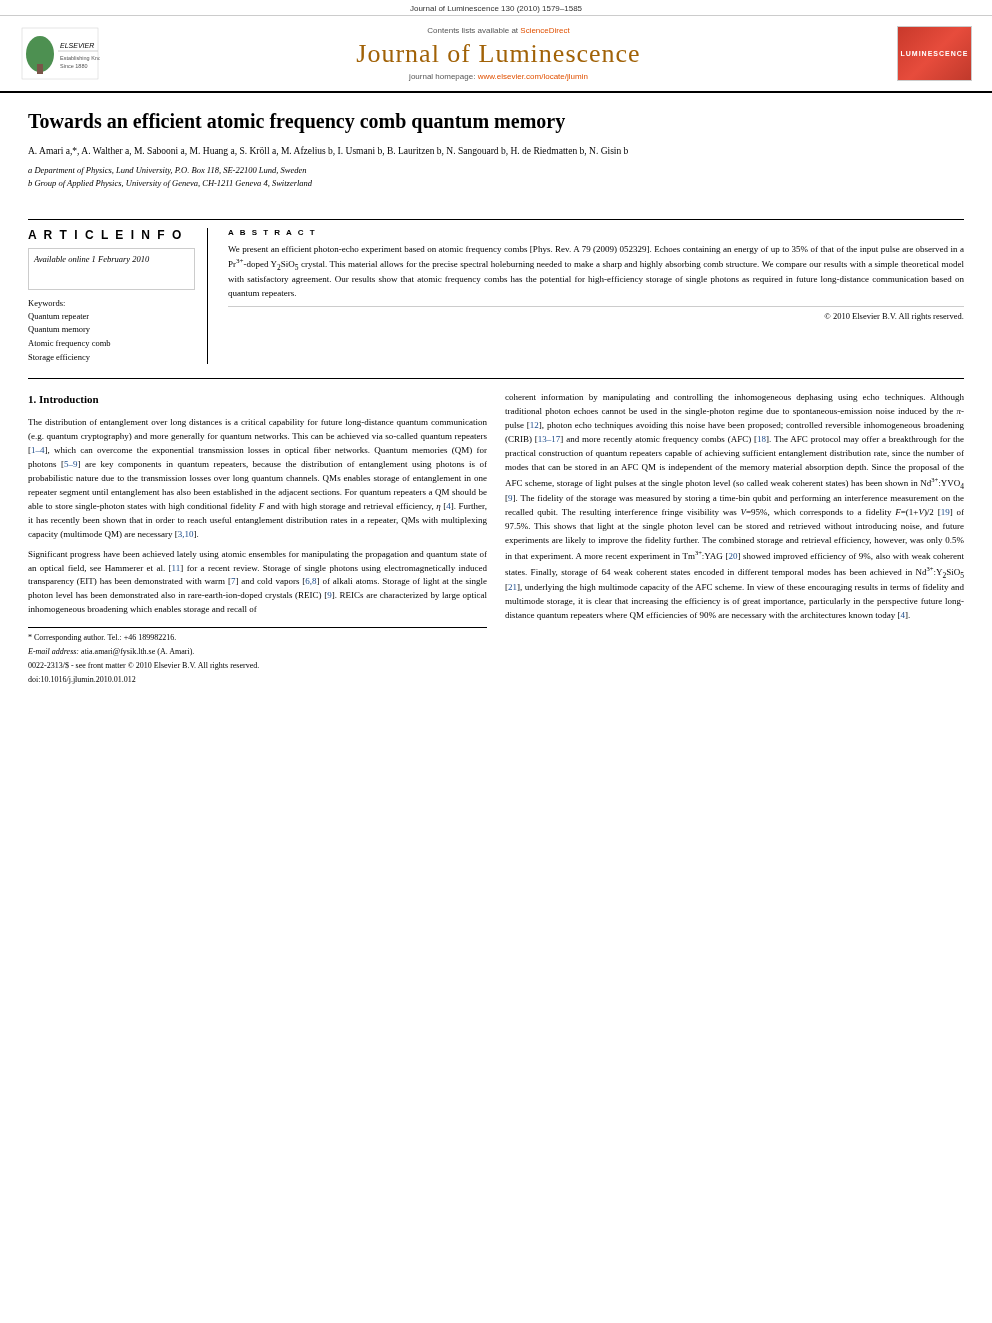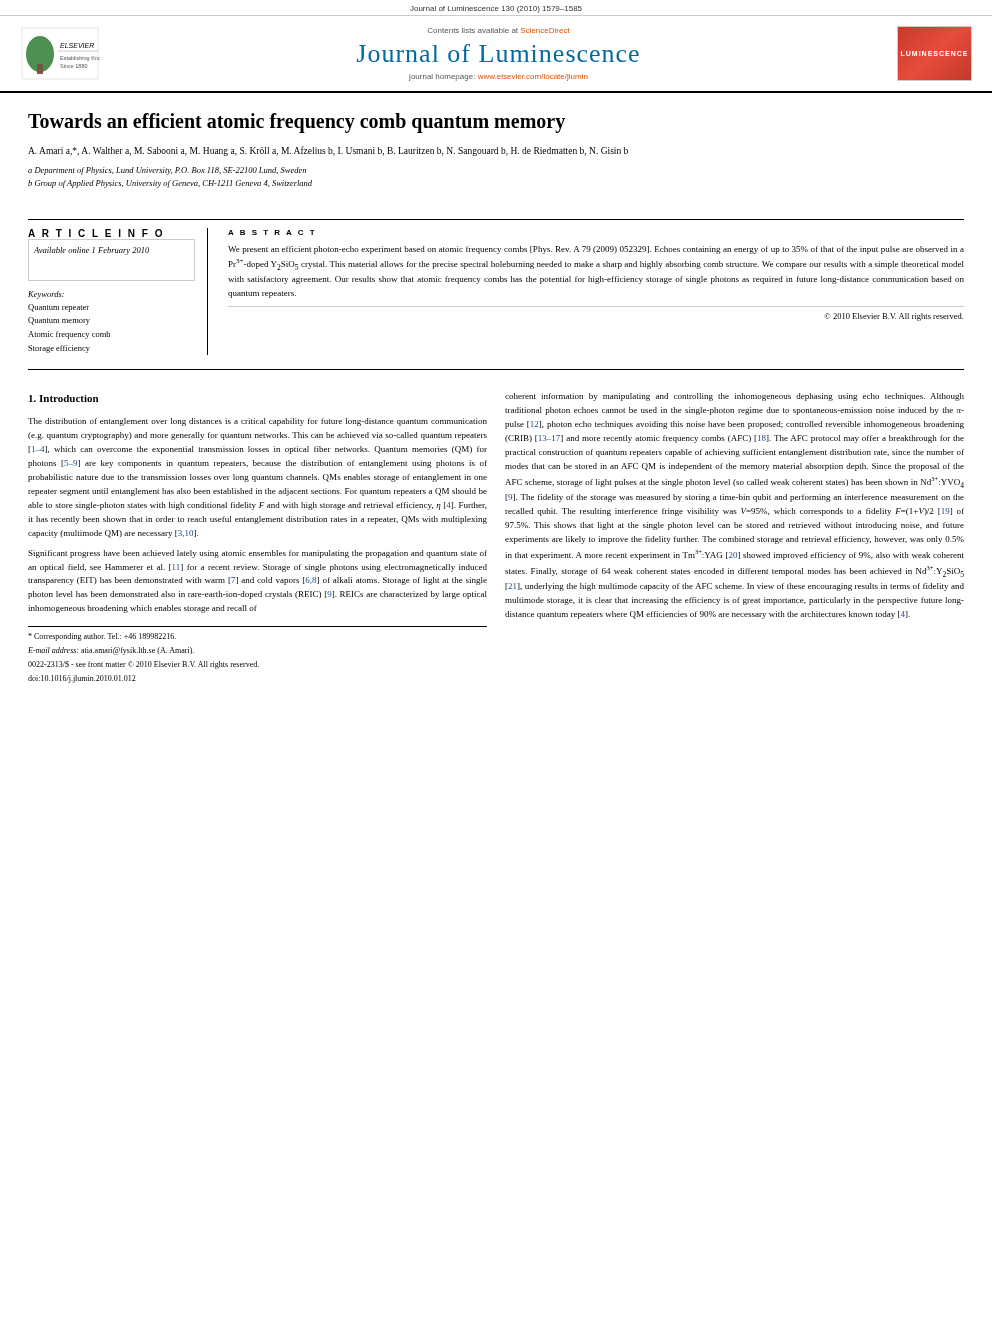--- a/index.html
+++ b/index.html
@@ -49,21 +49,21 @@
     .sciencedirect-line {
       font-size: 8px;
       color: #555;
       font-family: Arial, sans-serif;
       margin-bottom: 4px;
     }
     .journal-title-main {
       font-size: 26px;
       font-family: 'Times New Roman', Times, serif;
       font-weight: normal;
-      color: #0369a1;
+      color: #a16207;
       letter-spacing: 1px;
       margin-bottom: 3px;
     }
     .journal-homepage {
       font-size: 8px;
       color: #555;
       font-family: Arial, sans-serif;
     }
     .journal-logo-right {
       width: 75px;
@@ -117,39 +117,39 @@
       border-top: 1px solid #000;
       padding-top: 8px;
     }
     .article-info {
       width: 180px;
       flex-shrink: 0;
       border-right: 1px solid #000;
       padding-right: 12px;
     }
     .article-info-title {
-      font-size: 10px;
+      font-size: 12px;
       font-family: Arial, sans-serif;
       letter-spacing: 2px;
       text-transform: uppercase;
+      margin-bottom: 6px;
       font-weight: bold;
     }
     .info-box {
       border: 1px solid #ccc;
       padding: 5px;
       margin-bottom: 8px;
       font-size: 8.5px;
     }
     .info-available {
       font-style: italic;
       font-size: 8.5px;
       margin-bottom: 20px;
     }
     .keywords-label {
-      font-style: italic;
       font-size: 8.5px;
       margin-bottom: 2px;
     }
     .keywords-list {
       font-size: 8.5px;
       line-height: 1.6;
     }
     .abstract-section {
       flex: 1;
     }
@@ -174,21 +174,21 @@
       text-align: right;
       margin-top: 6px;
       padding-top: 4px;
       border-top: 1px solid #ccc;
     }
     
     .body-columns {
       display: flex;
       gap: 18px;
       border-top: 1px solid #000;
-      padding-top: 20px;
+      padding-top: 12px;
     }
     .col-left, .col-right {
       flex: 1;
       font-size: 9px;
       line-height: 1.55;
       text-align: justify;
     }
     .section-title {
       font-size: 11px;
       font-weight: bold;

